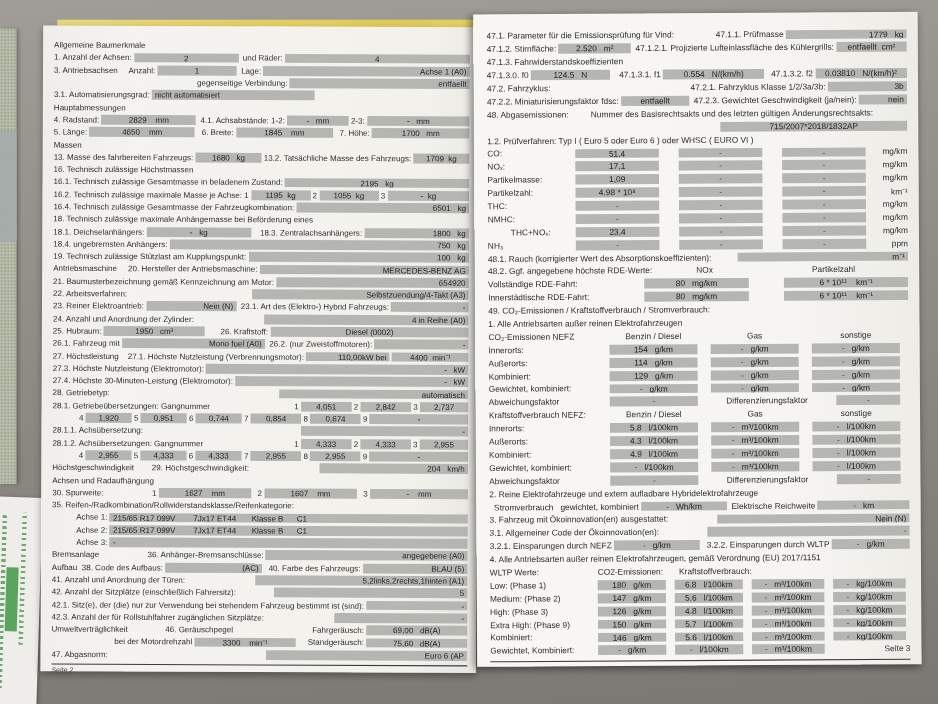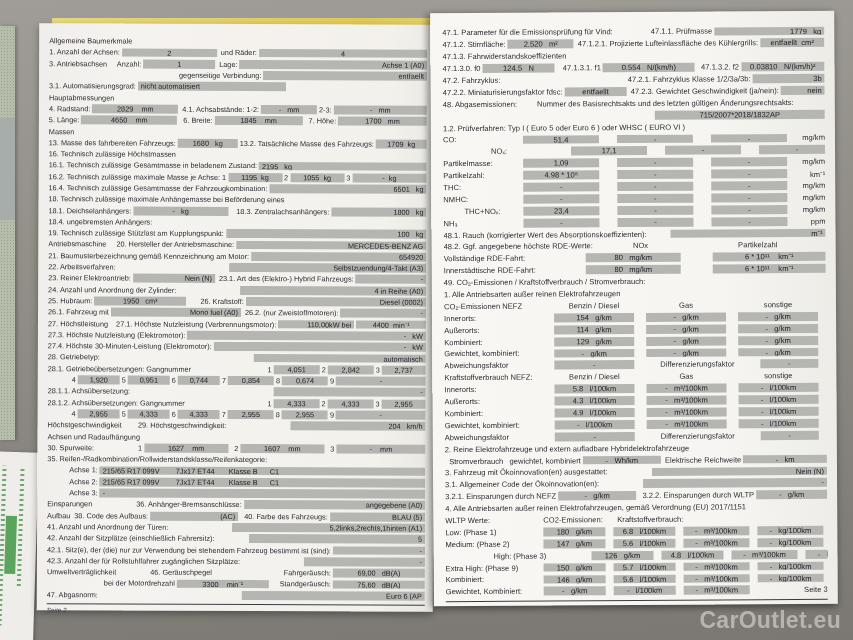--- a/index.html
+++ b/index.html
@@ -106,21 +106,21 @@
           <span class="lbl">13. Masse des fahrbereiten Fahrzeugs:</span>
           <span class="box" style="flex: 0 0 60px; width: 60px;">1680   kg</span>
           <span class="lbl">13.2. Tatsächliche Masse des Fahrzeugs:</span>
           <span class="box" style="flex: 1 1 0%;">1709  kg</span>
         </div>
         <div class="row">
           <span class="lbl">16. Technisch zulässige Höchstmassen</span>
         </div>
         <div class="row">
           <span class="lbl">16.1. Technisch zulässige Gesamtmasse in beladenem Zustand:</span>
-          <span class="box" style="flex: 1 1 0%; text-align: left;">2195   kg</span>
+          <span class="box" style="flex: 1 1 0%; text-align: center;">2195   kg</span>
         </div>
         <div class="row">
           <span class="lbl">16.2. Technisch zulässige maximale Masse je Achse:</span>
           <span class="lbl">1</span>
           <span class="box" style="flex: 0 0 54px; width: 54px;">1195  kg</span>
           <span class="lbl">2</span>
           <span class="box" style="flex: 0 0 54px; width: 54px;">1055  kg</span>
           <span class="lbl">3</span>
           <span class="box" style="flex: 1 1 0%;">-  kg</span>
         </div>
@@ -132,20 +132,21 @@
           <span class="lbl">18. Technisch zulässige maximale Anhängemasse bei Beförderung eines</span>
         </div>
         <div class="row">
           <span class="lbl">18.1. Deichselanhängers:</span>
           <span class="box" style="flex: 0 0 95px; width: 95px;">-   kg</span>
           <span class="lbl">   18.3. Zentralachsanhängers:</span>
           <span class="box" style="flex: 1 1 0%; text-align: right;">1800   kg</span>
         </div>
         <div class="row">
           <span class="lbl">18.4. ungebremsten Anhängers:</span>
+          <span class="box" style="flex: 1 1 0%; text-align: right;">750   kg</span>
         </div>
         <div class="row">
           <span class="lbl">19. Technisch zulässige Stützlast am Kupplungspunkt:</span>
           <span class="box" style="flex: 1 1 0%; text-align: right;">100   kg</span>
         </div>
         <div class="row">
           <span class="lbl">Antriebsmaschine     20. Hersteller der Antriebsmaschine:</span>
           <span class="box" style="flex: 1 1 0%; text-align: right;">MERCEDES-BENZ AG</span>
         </div>
         <div class="row">
@@ -165,21 +166,21 @@
         </div>
         <div class="row">
           <span class="lbl">24. Anzahl und Anordnung der Zylinder:</span>
           <span class="fill" style="flex: 0 0 60px; width: 60px;"></span>
           <span class="box" style="flex: 1 1 0%; text-align: right;">4 in Reihe (A0)</span>
         </div>
         <div class="row">
           <span class="lbl">25. Hubraum:</span>
           <span class="box" style="flex: 0 0 92px; width: 92px;">1950   cm³</span>
           <span class="lbl">      26. Kraftstoff:</span>
-          <span class="box" style="flex: 1 1 0%; text-align: right;">Diesel (0002)</span>
+          <span class="box" style="flex: 1 1 0%; text-align: center;">Diesel (0002)</span>
         </div>
         <div class="row">
           <span class="lbl">26.1. Fahrzeug mit</span>
           <span class="box" style="flex: 0 0 130px; width: 130px; text-align: right;">Mono fuel (A0)</span>
           <span class="lbl"> 26.2. (nur Zweistoffmotoren):</span>
           <span class="box" style="flex: 1 1 0%; text-align: right;">-</span>
         </div>
         <div class="row">
           <span class="lbl">27. Höchstleistung    27.1. Höchste Nutzleistung (Verbrennungsmotor):</span>
           <span class="box" style="flex: 0 0 76px; width: 76px; text-align: right;">110,00kW bei</span>
@@ -283,21 +284,21 @@
           <span class="fill" style="flex: 0 0 20px; width: 20px;"></span>
           <span class="lbl">Achse 2:</span>
           <span class="box" style="flex: 1 1 0%; text-align: left;">215/65 R17 099V        7Jx17 ET44       Klasse B      C1</span>
         </div>
         <div class="row">
           <span class="fill" style="flex: 0 0 20px; width: 20px;"></span>
           <span class="lbl">Achse 3:</span>
           <span class="box" style="flex: 1 1 0%; text-align: left;">-</span>
         </div>
         <div class="row">
-          <span class="lbl">Einsparungen</span>
+          <span class="lbl">Bremsanlage</span>
           <span class="fill" style="flex: 0 0 40px; width: 40px;"></span>
           <span class="lbl">36. Anhänger-Bremsanschlüsse:</span>
           <span class="box" style="flex: 1 1 0%; text-align: right;">angegebene (A0)</span>
         </div>
         <div class="row">
           <span class="lbl">Aufbau  38. Code des Aufbaus:</span>
           <span class="box" style="flex: 0 0 88px; width: 88px; text-align: right;">(AC)</span>
           <span class="lbl">  40. Farbe des Fahrzeugs:</span>
           <span class="box" style="flex: 1 1 0%; text-align: right;">BLAU (5)</span>
         </div>
@@ -399,21 +400,21 @@
           <span class="lbl" style="flex: 0 0 78px; width: 78px;">CO:</span>
           <span class="box" style="flex: 0 0 76px; width: 76px;">51,4</span>
           <span class="fill" style="flex: 0 0 14px; width: 14px;"></span>
           <span class="box" style="flex: 0 0 76px; width: 76px;">-</span>
           <span class="fill" style="flex: 0 0 14px; width: 14px;"></span>
           <span class="box" style="flex: 0 0 76px; width: 76px;">-</span>
           <span class="fill"></span>
           <span class="lbl">mg/km</span>
         </div>
         <div class="row">
-          <span class="lbl" style="flex: 0 0 78px; width: 78px; margin-left: 48px;">NOₓ:</span>
+          <span class="lbl" style="flex: 0 0 78px; width: 78px;">NOₓ:</span>
           <span class="box" style="flex: 0 0 76px; width: 76px;">17,1</span>
           <span class="fill" style="flex: 0 0 14px; width: 14px;"></span>
           <span class="box" style="flex: 0 0 76px; width: 76px;">-</span>
           <span class="fill" style="flex: 0 0 14px; width: 14px;"></span>
           <span class="box" style="flex: 0 0 76px; width: 76px;">-</span>
           <span class="fill"></span>
           <span class="lbl">mg/km</span>
         </div>
         <div class="row">
           <span class="lbl" style="flex: 0 0 78px; width: 78px;">Partikelmasse:</span>
@@ -650,21 +651,21 @@
           <span class="lbl" style="flex: 0 0 96px; width: 96px;">Medium: (Phase 2)</span>
           <span class="box" style="flex: 0 0 62px; width: 62px;">147   g/km</span>
           <span class="fill" style="flex: 0 0 4px; width: 4px;"></span>
           <span class="box" style="flex: 0 0 62px; width: 62px;">5.6   l/100km</span>
           <span class="fill" style="flex: 0 0 4px; width: 4px;"></span>
           <span class="box" style="flex: 0 0 66px; width: 66px;">-   m³/100km</span>
           <span class="fill" style="flex: 0 0 4px; width: 4px;"></span>
           <span class="box" style="flex: 0 0 66px; width: 66px;">-   kg/100km</span>
         </div>
         <div class="row">
-          <span class="lbl" style="flex: 0 0 96px; width: 96px; margin-left: 48px;">High: (Phase 3)</span>
+          <span class="lbl" style="flex: 0 0 96px; width: 96px;">High: (Phase 3)</span>
           <span class="box" style="flex: 0 0 62px; width: 62px;">126   g/km</span>
           <span class="fill" style="flex: 0 0 4px; width: 4px;"></span>
           <span class="box" style="flex: 0 0 62px; width: 62px;">4.8   l/100km</span>
           <span class="fill" style="flex: 0 0 4px; width: 4px;"></span>
           <span class="box" style="flex: 0 0 66px; width: 66px;">-   m³/100km</span>
           <span class="fill" style="flex: 0 0 4px; width: 4px;"></span>
           <span class="box" style="flex: 0 0 66px; width: 66px;">-   kg/100km</span>
         </div>
         <div class="row">
           <span class="lbl" style="flex: 0 0 96px; width: 96px;">Extra High: (Phase 9)</span>
@@ -693,14 +694,13 @@
           <span class="box" style="flex: 0 0 62px; width: 62px;">-   l/100km</span>
           <span class="fill" style="flex: 0 0 4px; width: 4px;"></span>
           <span class="box" style="flex: 0 0 66px; width: 66px;">-   m³/100km</span>
           <span class="fill"></span>
           <span class="lbl" style="text-align: right;">Seite 3</span>
         </div>
       </div>
     <div class="rule"></div>
   </div>
 
-  <div class="watermark">CarOutlet.eu</div>
 </div>
 
 </body></html>

